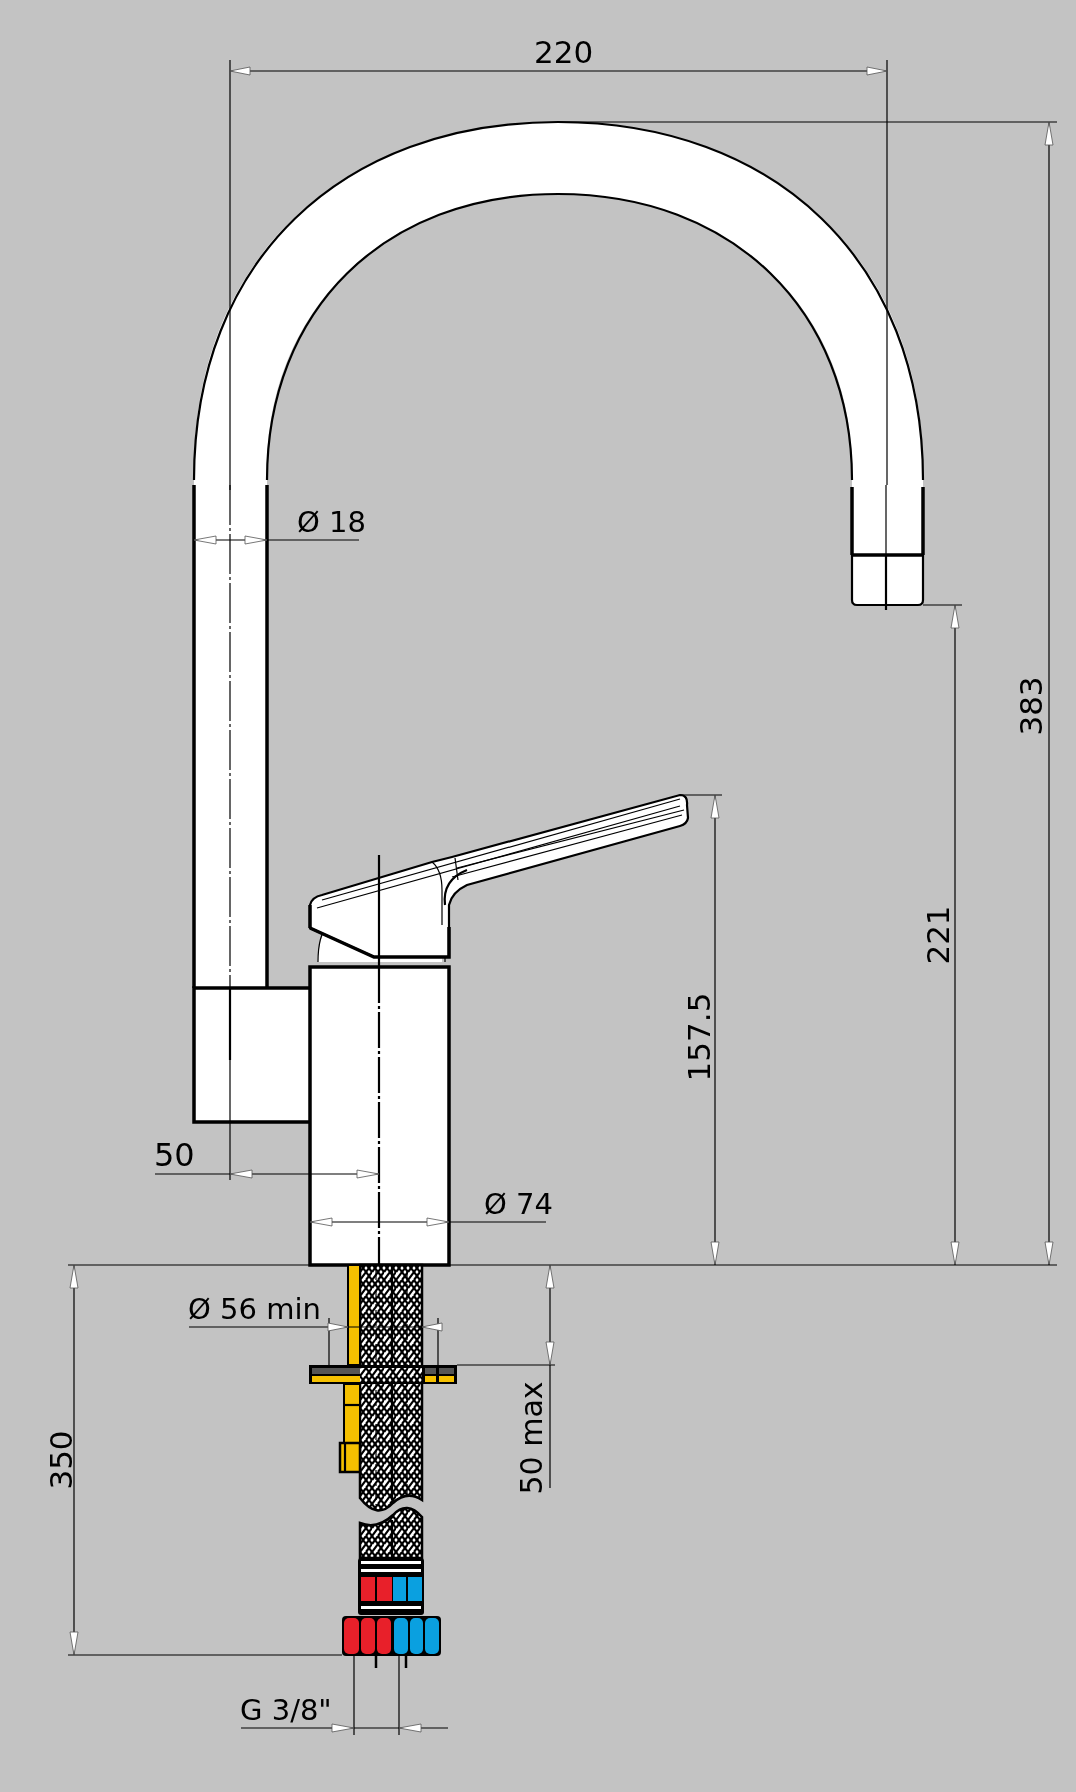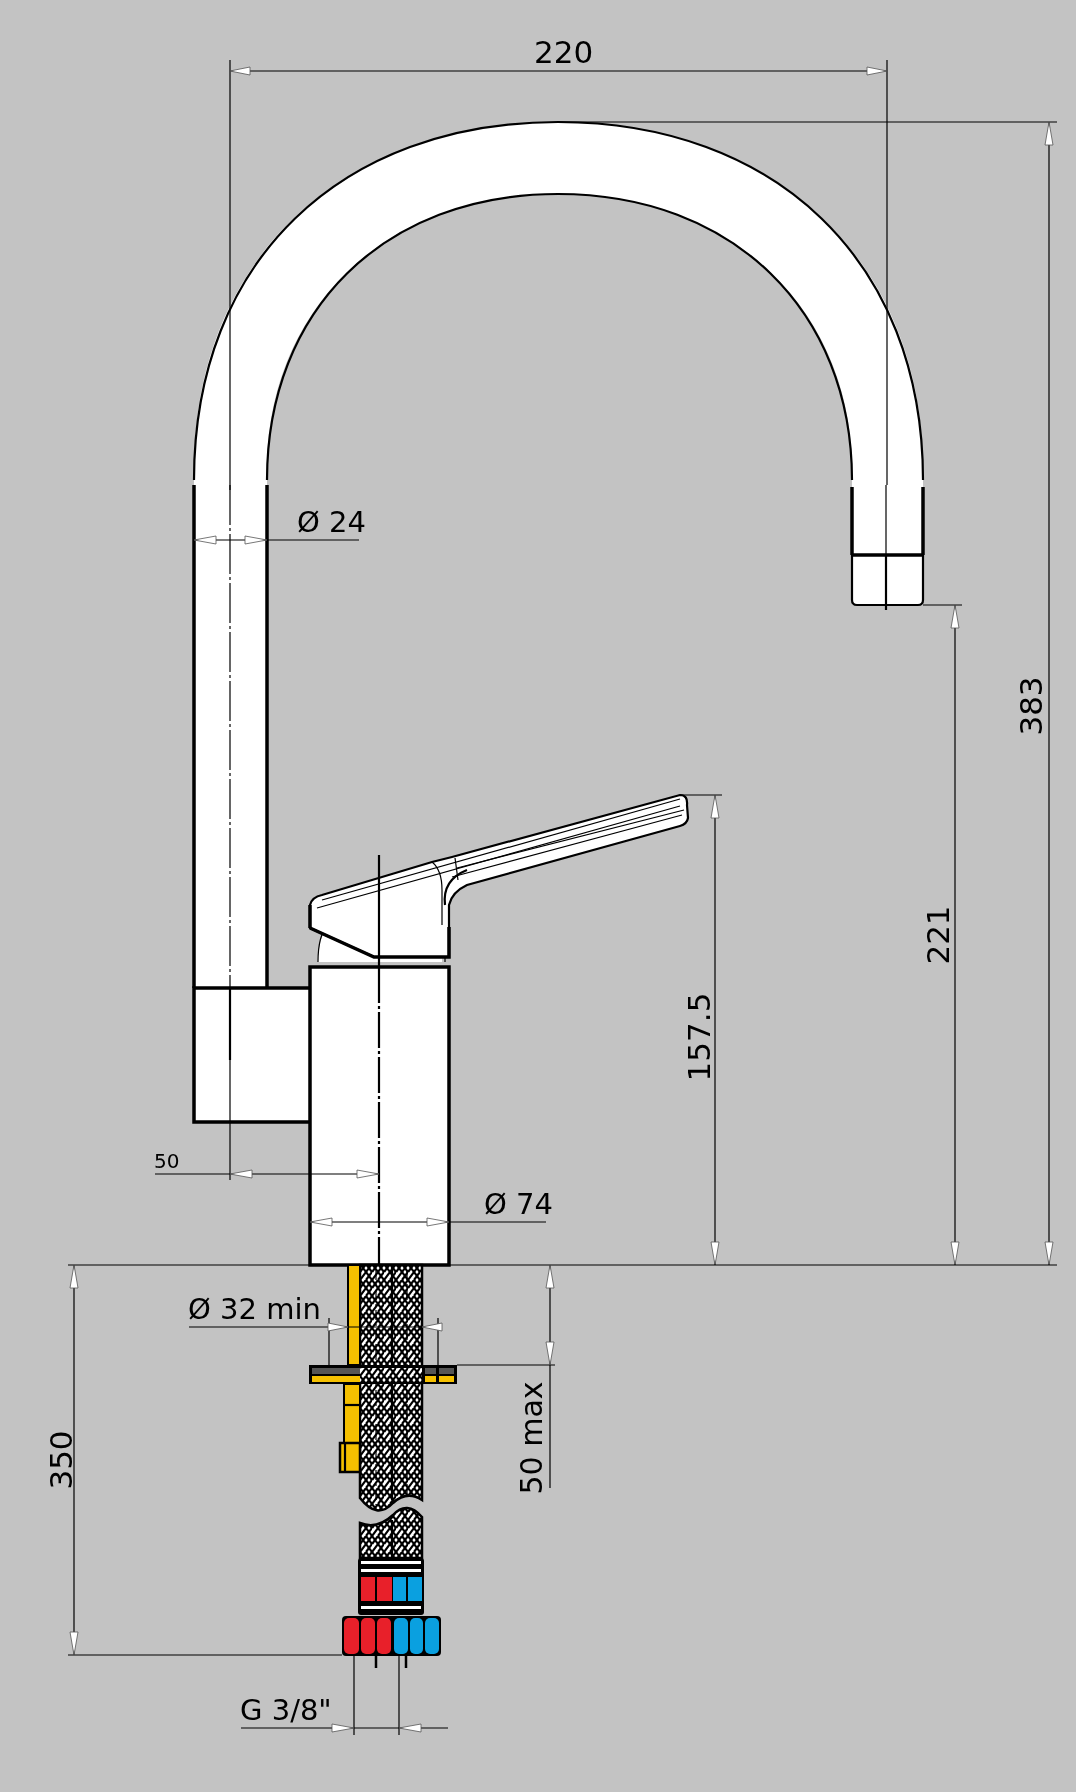--- a/index.html
+++ b/index.html
@@ -180,24 +180,24 @@
 
     <line class="thin" x1="342" y1="1655" x2="342" y2="1735"></line>
     <line class="thin" x1="387" y1="1655" x2="387" y2="1735"></line>
     <line class="thin" x1="229" y1="1728" x2="436" y2="1728"></line>
     <path class="arrow" d="M342 1728 L320 1724 L320 1732 Z"></path>
     <path class="arrow" d="M387 1728 L409 1724 L409 1732 Z"></path>
   </g>
 </svg>
 
 <div class="label hor" style="left:522px; top:68px; font-size:31px;">220</div>
-<div class="label hor" style="left:285px; top:537px; font-size:29px;">Ø 24</div>
-<div class="label hor" style="left:142px; top:1171px; font-size:20px;">50</div>
+<div class="label hor" style="left:285px; top:537px; font-size:29px;">Ø 18</div>
+<div class="label hor" style="left:142px; top:1171px; font-size:32px;">50</div>
 <div class="label hor" style="left:472px; top:1219px; font-size:29px;">Ø 74</div>
-<div class="label hor" style="left:176px; top:1324px; font-size:29px;">Ø 32  min</div>
+<div class="label hor" style="left:176px; top:1324px; font-size:29px;">Ø 56  min</div>
 <div class="label hor" style="left:228px; top:1725px; font-size:29px;">G  3/8"</div>
 
 <div class="label rot" style="left:1019px; top:706px; font-size:31px;">383</div>
 <div class="label rot" style="left:926px; top:935px; font-size:31px;">221</div>
 <div class="label rot" style="left:687px; top:1037px; font-size:31px;">157.5</div>
 <div class="label rot" style="left:49px; top:1460px; font-size:31px;">350</div>
 <div class="label rot" style="left:520px; top:1438px; font-size:30px;">50 max</div>
 </div>
 
 </body></html>

